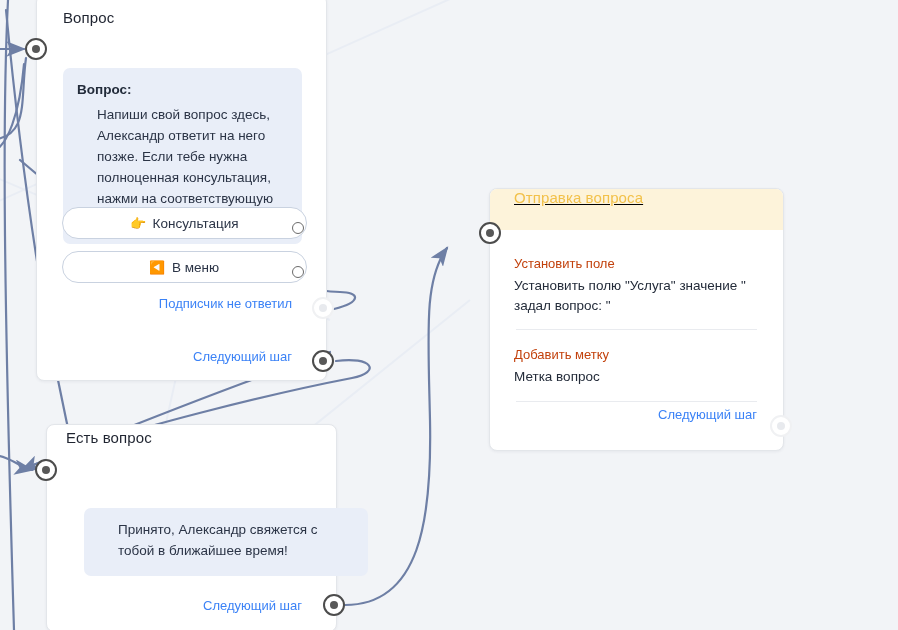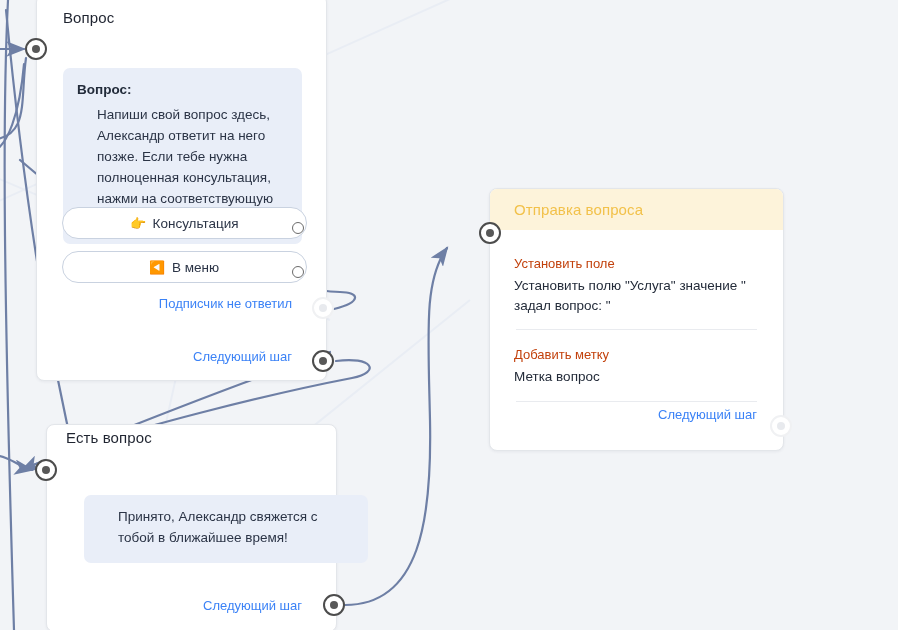--- a/index.html
+++ b/index.html
@@ -40,21 +40,21 @@
     padding: 14px 0 0 26px;
     letter-spacing: .1px;
   }
 
   
   .card.yellow .card-header {
     background: #fdf3da;
     border-radius: 7px 7px 0 0;
     height: 41px;
     display: flex;
-    align-items: center;
+    text-decoration: underline;
   }
   .card.yellow .card-header .card-title {
     padding: 0 0 0 24px;
     color: #f2c14a;
     font-size: 15px;
   }
 
   
   .bubble {
     background: #e9eef8;
@@ -223,21 +223,21 @@
 <div class="port small" style="left:292px; top:222px;"></div>
 <div class="port small" style="left:292px; top:266px;"></div>
 <div class="port idle" style="left:312px; top:297px;"></div>
 <div class="port big" style="left:312px; top:350px;"></div>
 <div class="port big" style="left:25px; top:38px;"></div>
 
 <div class="card" style="left:46px; top:424px; width:289px; height:206px;">
 
   <div class="card-title" style="padding-left:19px; padding-top:4px;">Есть вопрос</div>
 
-  <div class="bubble" style="position:absolute; left:37px; top:70px; width:284px; box-sizing:border-box;">
+  <div class="bubble" style="position:absolute; left:37px; top:83px; width:284px; box-sizing:border-box;">
     <div class="bubble-body">Принято, Александр свяжется с тобой в ближайшее время!</div>
   </div>
 
   <div class="port-label" style="right:34px; top:173px;">Следующий шаг</div>
 </div>
 
 <div class="port big" style="left:35px; top:459px;"></div>
 <div class="port big" style="left:323px; top:594px;"></div>
 
 <div class="card yellow" style="left:489px; top:188px; width:293px; height:261px;">

